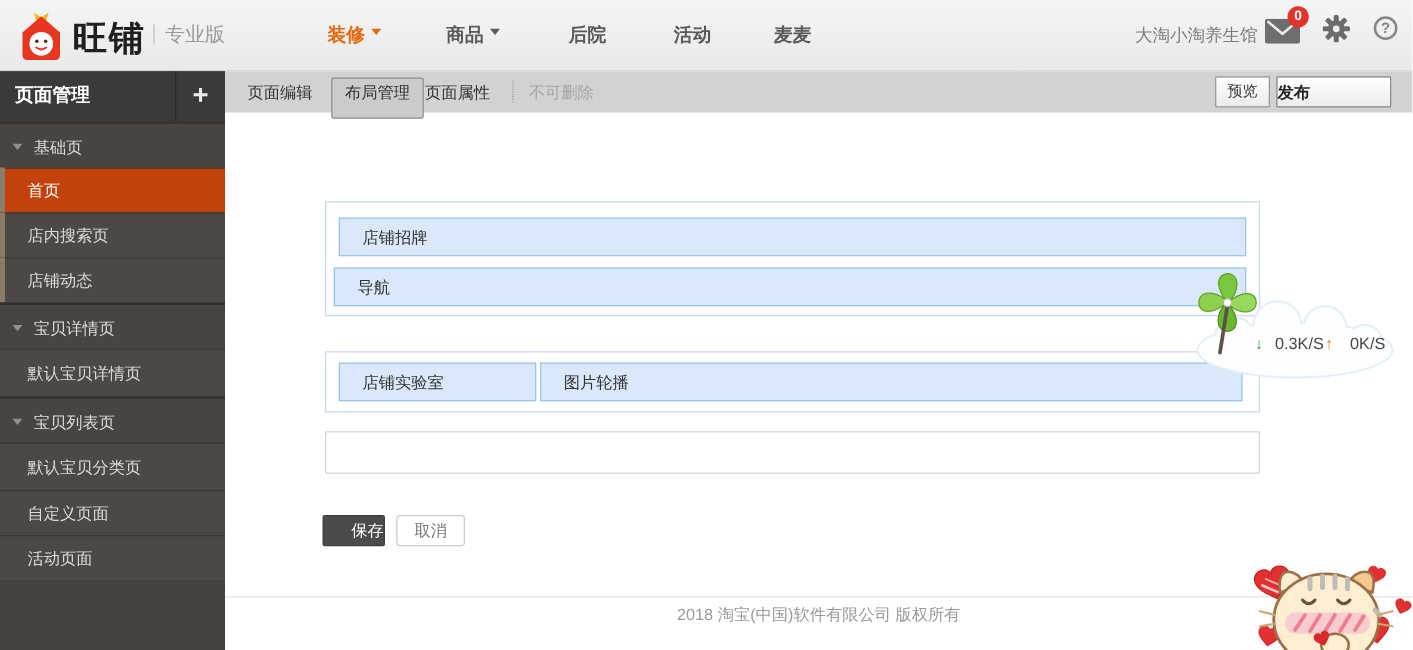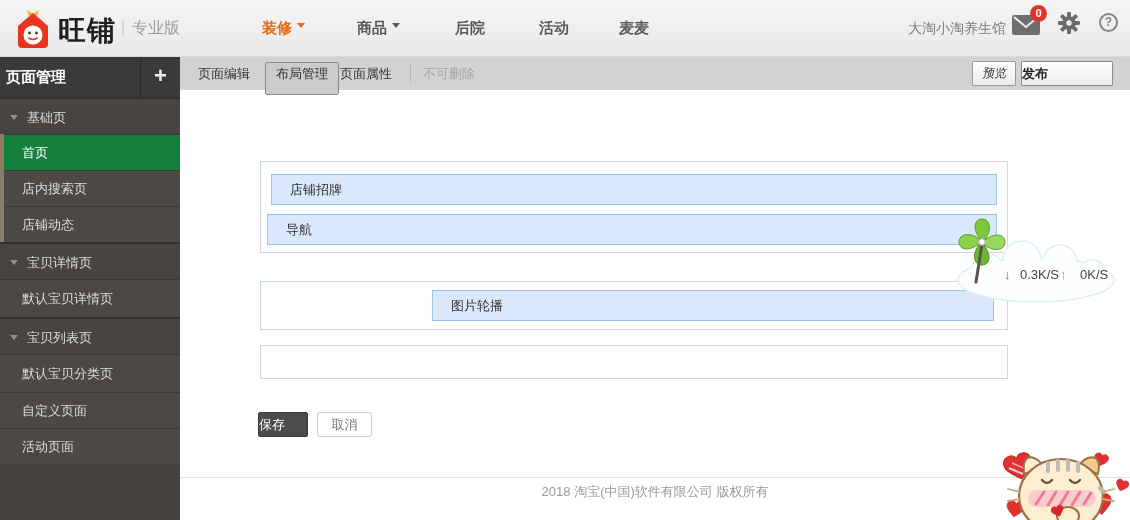--- a/index.html
+++ b/index.html
@@ -26,60 +26,60 @@
   .mail-wrap { position:absolute; left:1012px; top:15px; width:28px; height:20px; cursor:pointer; }
   .mail-badge { position:absolute; left:1030px; top:5px; min-width:17px; height:17px; border-radius:9px;
                 background:#e23428; color:#fff; font-size:11px; font-weight:bold; text-align:center; line-height:17px; }
   .gear-wrap { position:absolute; left:1058px; top:12px; width:22px; height:22px; cursor:pointer; }
   .help-wrap { position:absolute; left:1099px; top:13px; width:19px; height:19px; border:2px solid #878787; border-radius:50%;
                color:#878787; font-size:12px; font-weight:bold; text-align:center; line-height:15px; cursor:pointer; }
 
   
   .sidebar { position:absolute; left:0; top:57px; width:180px; height:463px; background:#45423f; }
   .sidebar-header { position:relative; height:40px; background:#3a3a3a; }
-  .sidebar-title { line-height:40px; padding-left:6px; color:#fff; font-weight:bold; font-size:15px; }
+  .sidebar-title { line-height:40px; padding-left:12px; color:#fff; font-weight:bold; font-size:15px; }
   .sidebar-add { position:absolute; right:0; top:0; width:40px; height:40px; border-left:1px solid #2b2b2b;
                  color:#ececec; font-size:22px; font-weight:bold; text-align:center; line-height:37px; cursor:pointer; }
   .side-row { position:relative; height:36px; line-height:36px; font-size:13px; color:#dcdcdc;
               padding-left:22px; background:#4b4845; border-top:1px solid #3b3835; cursor:pointer; }
   .side-row.section { height:37px; line-height:37px; padding-left:27px; background:#474441; border-top:2px solid #343230; }
   .side-row .tri { position:absolute; left:10px; top:16px; width:0; height:0;
                    border:4px solid transparent; border-top:5px solid #8f8f8f; }
   .side-row.grouped::before { content:""; position:absolute; left:0; top:-1px; bottom:0; width:4px; background:#8a7c66; }
-  .side-row.selected { background:#15803d; color:#fff; }
+  .side-row.selected { background:#c2410c; color:#fff; }
   .side-row.tall { height:38px; line-height:38px; }
 
   
   .tabbar { position:absolute; left:180px; top:57px; width:950px; height:33px; background:#d2d2d2; }
   .tab { position:absolute; top:0; height:33px; line-height:33px; font-size:13px; color:#333; cursor:pointer; white-space:nowrap; }
   .tab-edit { left:18px; }
   .tab-layout { left:85px; top:5px; height:33px; line-height:21px; padding:0 10px; background:#cbcbcb;
                 border:1px solid #8b8b8b; border-radius:2px; }
   .tab-props { left:160px; }
   .tab-sep { position:absolute; left:230px; top:8px; height:17px; border-left:1px dotted #9a9a9a; }
   .tab-disabled { left:243px; color:#a6a6a6; cursor:default; }
   .btn-preview { position:absolute; right:114px; top:4px; width:44px; height:25px; background:linear-gradient(#fff,#ececec);
-                 border:1px solid #9a9a9a; border-radius:1px; font-size:12px; color:#333; text-align:center; line-height:23px; cursor:pointer;font-style:italic; }
+                 border:1px solid #9a9a9a; border-radius:1px; font-size:12px; color:#333; text-align:center; line-height:23px; cursor:pointer; }
   .btn-publish { position:absolute; right:17px; top:4px; width:92px; height:25px; background:linear-gradient(#fff,#ececec);
                  border:1px solid #8a8a8a; border-radius:1px; font-size:13px; font-weight:bold; color:#222; line-height:23px; cursor:pointer; }
 
   
   .container { position:absolute; background:#fff; border:1px solid #ccd9e6; }
   .c1 { left:260px; top:161px; width:748px; height:92px; }
   .c2 { left:260px; top:281px; width:748px; height:49px; }
   .c3 { left:260px; top:345px; width:748px; height:34px; border-color:#cfd8e0; }
   .module { position:absolute; height:31px; line-height:30px; background:#d9e9fb; border:1px solid #9cc3ea;
             font-size:13px; color:#333; padding-left:18px; cursor:move; }
   .m-banner { left:10px; right:10px; top:12px; }
   .m-nav { left:6px; right:10px; top:52px; }
   .m-lab { left:10px; top:8px; width:158px; }
   .m-carousel { left:171px; top:8px; width:562px; }
 
   .btn-save { position:absolute; left:258px; top:412px; width:50px; height:25px; background:#4b4b4b; color:#fff;
-              border:1px solid #3d3d3d; border-radius:2px; font-size:13px; text-align:left; line-height:23px; cursor:pointer; }
+              border:1px solid #3d3d3d; border-radius:2px; font-size:13px; text-align:right; line-height:23px; cursor:pointer; }
   .btn-cancel { position:absolute; left:317px; top:412px; width:55px; height:25px; background:#fff; color:#777;
                 border:1px solid #ccc; border-radius:3px; font-size:13px; text-align:center; line-height:23px; cursor:pointer; }
 
   .footer-line { position:absolute; left:180px; right:0; top:477px; border-top:1px solid #e2e2e2; }
   .footer-text { position:absolute; left:180px; width:950px; top:483px; text-align:center; font-size:13px; color:#9a9a9a; }
 
   
   .net-widget { position:absolute; left:948px; top:218px; width:176px; height:92px; pointer-events:none; }
   .net-text { position:absolute; top:49px; left:0; width:176px; font-size:13px; color:#444; }
   .net-text .d-arrow { position:absolute; left:56px; color:#2f9e2f; font-weight:bold; }
@@ -162,20 +162,21 @@
   <span class="tab tab-disabled">不可删除</span>
   <span class="btn-preview">预览</span>
   <span class="btn-publish">发布</span>
 </div>
 
 <div class="container c1">
   <div class="module m-banner">店铺招牌</div>
   <div class="module m-nav">导航</div>
 </div>
 <div class="container c2">
+  <div class="module m-lab">店铺实验室</div>
   <div class="module m-carousel">图片轮播</div>
 </div>
 <div class="container c3"></div>
 
 <div class="btn-save">保存</div>
 <div class="btn-cancel">取消</div>
 
 <div class="footer-line"></div>
 <div class="footer-text">2018 淘宝(中国)软件有限公司 版权所有</div>
 

